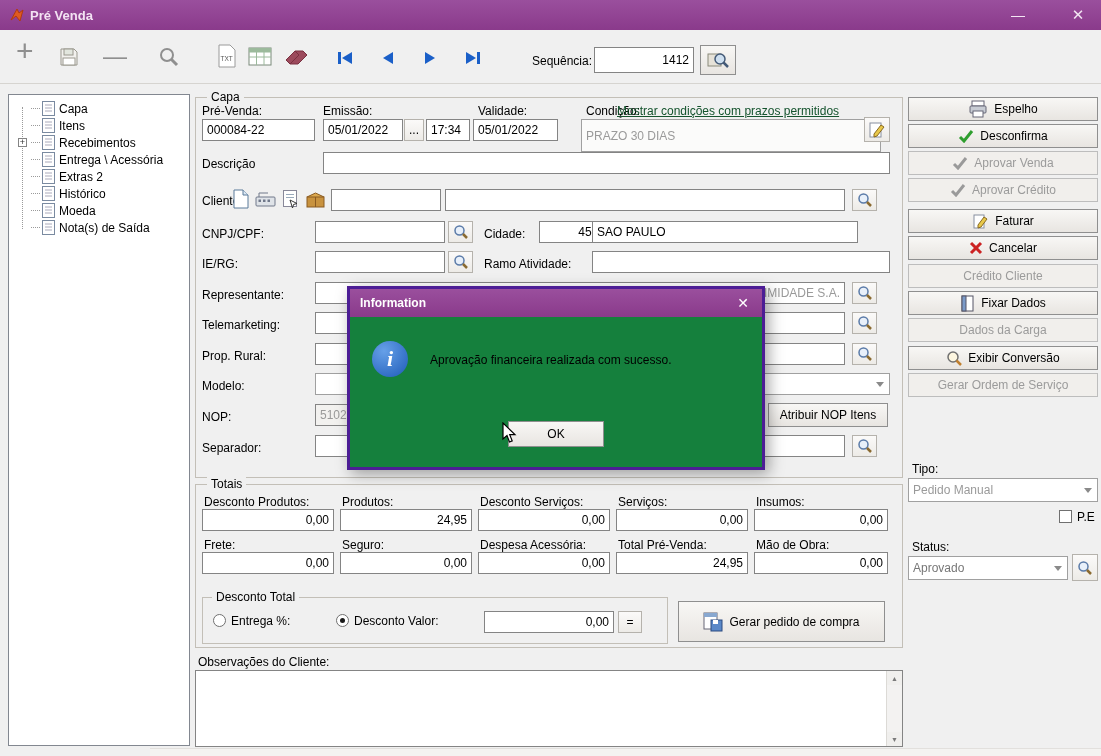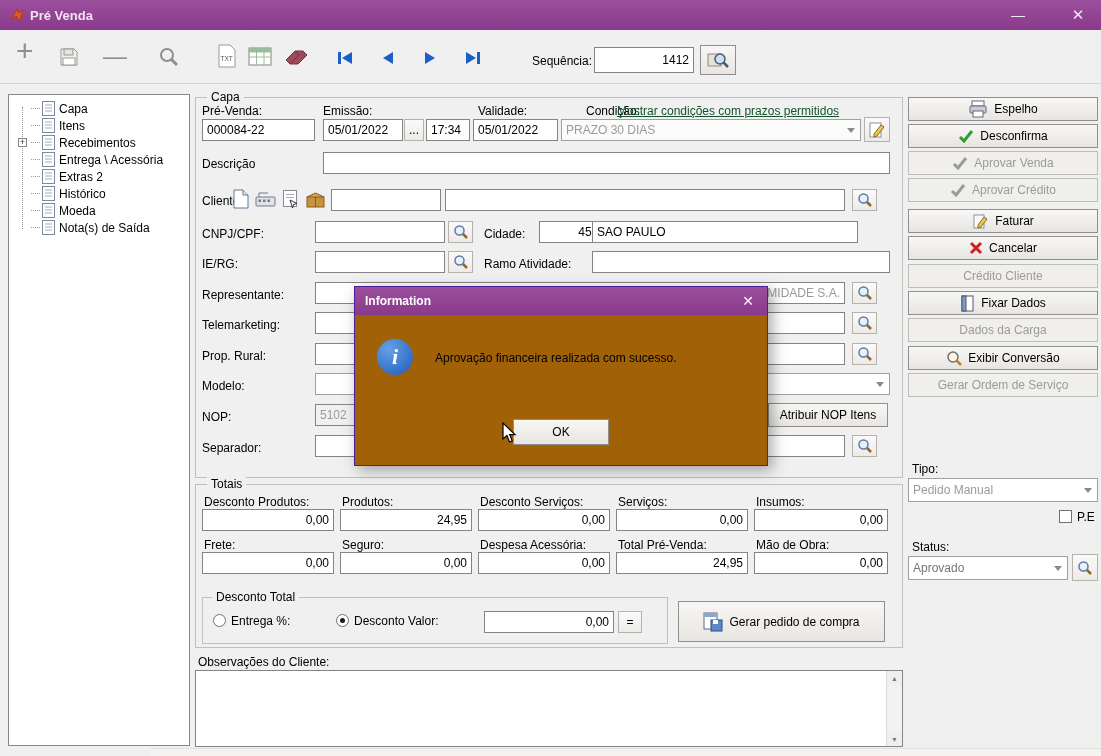--- a/index.html
+++ b/index.html
@@ -39,22 +39,22 @@
   .vdots{position:absolute;left:13px;top:12px;height:122px;border-left:1px dotted #9a9a9a;}
   .expander{position:absolute;left:9px;width:9px;height:9px;background:#fff;border:1px solid #848484;
        font-size:9px;line-height:7px;text-align:center;color:#333;box-sizing:border-box;}
   .action-btn{left:908px;width:190px;height:24px;}
   .radio{position:absolute;width:13px;height:13px;border:1px solid #707070;border-radius:50%;
        background:#fff;box-sizing:border-box;}
   .radio.checked::after{content:"";position:absolute;left:3px;top:3px;width:5px;height:5px;
        border-radius:50%;background:#1a1a1a;}
   .checkbox{position:absolute;width:13px;height:13px;border:1px solid #707070;background:#fff;box-sizing:border-box;}
   .link{position:absolute;color:#14532d;text-decoration:underline;white-space:nowrap;font-size:12px;}
-  .dialog{position:absolute;left:347px;top:286px;width:412px;height:178px;background:#a16207;
-       border:1px solid #4c1d95;box-shadow:4px 4px 14px rgba(0,0,0,0.35);z-index:100;margin-left:7px;}
+  .dialog{position:absolute;left:347px;top:286px;width:412px;height:178px;background:#15803d;
+       border:3px solid #4c1d95;box-shadow:4px 4px 14px rgba(0,0,0,0.35);z-index:100;}
   .dialog-title{position:absolute;left:0;top:0;right:0;height:28px;background:linear-gradient(#9a4f9d,#8a3a8b);
        display:flex;align-items:center;}
   .dialog-title span{color:#fff;font-weight:bold;font-size:12px;margin-left:10px;}
   .infocircle{position:absolute;left:22px;top:52px;width:36px;height:36px;border-radius:50%;
        background:radial-gradient(circle at 12px 10px,#66a0e8,#1e5bb8);display:flex;align-items:center;
        justify-content:center;color:#fff;font-family:"Liberation Serif",serif;font-style:italic;
        font-weight:bold;font-size:22px;}
   .cursor{position:absolute;left:498px;top:422px;z-index:200;}
   .sb{position:absolute;background:#f3f2f1;border-left:1px solid #dcdad6;box-sizing:border-box;}
   .sb .ar{position:absolute;left:0;width:15px;height:14px;display:flex;align-items:center;
@@ -220,21 +220,21 @@
   <span class="lbl" style="left:323px;top:104px">Emissão:</span>
   <span class="lbl" style="left:478px;top:104px">Validade:</span>
   <span class="lbl" style="left:586px;top:104px">Condição:</span>
   <span class="link" style="left:617px;top:104px">Mostrar condições com prazos permitidos</span>
 
   <input class="inp" style="left: 202px; top: 119px; width: 113px;" value="000084-22">
   <input class="inp" style="left: 323px; top: 119px; width: 80px;" value="05/01/2022">
   <div class="flatbtn" style="left:404px;top:119px;width:20px;height:22px">...</div>
   <input class="inp" style="left: 426px; top: 119px; width: 44px;" value="17:34">
   <input class="inp" style="left: 473px; top: 119px; width: 85px;" value="05/01/2022">
-  <div class="combo dim" style="left:561px;top:119px;width:300px;height:22px">
+  <div class="combo dim" style="left:581px;top:119px;width:300px;height:33px">
     <span>PRAZO 30 DIAS</span>
     <i class="chev"></i>
   </div>
   <div class="flatbtn" style="left:864px;top:117px;width:26px;height:25px">
     <svg width="18" height="18">
       <rect x="2" y="2" width="11" height="14" fill="#fff" stroke="#8890a0"></rect>
       <path d="M6 13 L13 4 l3 2 -7 9 -3 1 z" fill="#e8c84a" stroke="#8a6a20"></path>
     </svg>
   </div>
 

